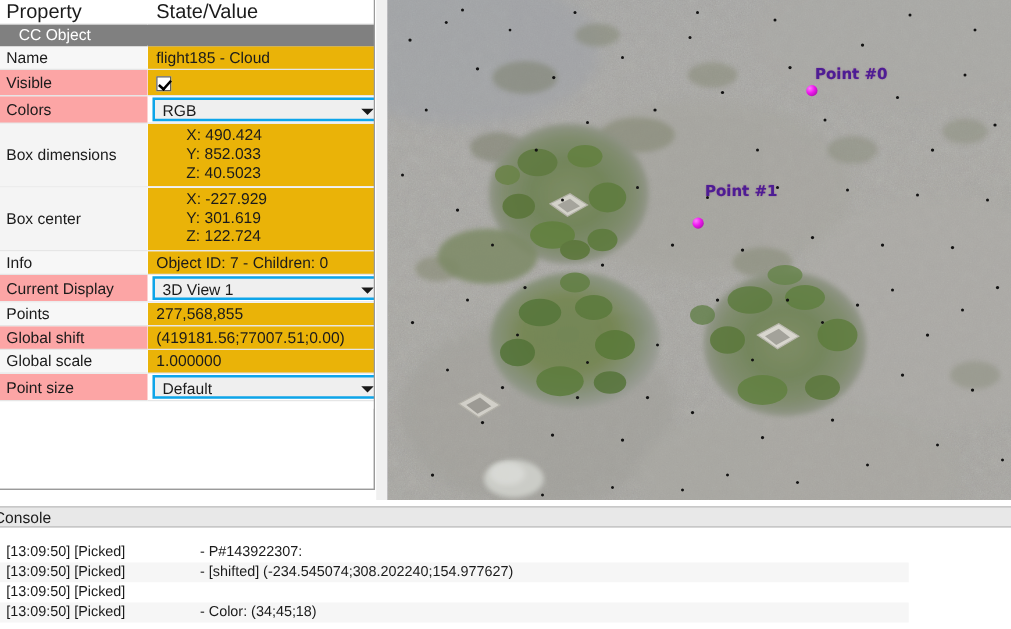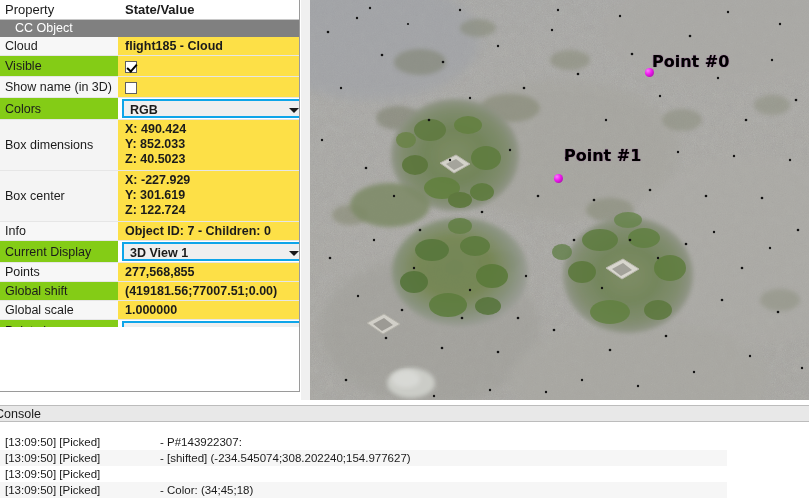--- a/index.html
+++ b/index.html
@@ -35,59 +35,59 @@
     color: #1b1b1b;
   }
   .prop-table td {
     padding: 0;
     vertical-align: middle;
     border-bottom: 1px solid #e6e6e6;
     overflow: hidden;
     white-space: nowrap;
   }
   .col-name { width: 113px; }
-  .col-val  { width: 187px; font-weight: bold; }
+  .col-val  { width: 187px; }
 
   tr.header-row td {
     background: #ffffff;
     border-bottom: 1px solid #c8c8c8;
     height: 19px;
     padding-left: 5px;
-    font-size: 13px;
+    font-size: 16px;
     color: #1b1b1b;
   }
   tr.header-row td.col-val { padding-left: 7px; }
 
   tr.section-row td {
     background: #808080;
     color: #ffffff;
     height: 16px;
     padding-left: 15px;
     border-bottom: 1px solid #808080;
     font-size: 12.5px;
   }
 
   tr.data-row td.col-name {
     padding-left: 5px;
     height: 18px;
     background: #f7f7f7;
   }
   tr.data-row td.col-val {
     padding-left: 7px;
-    background: #fde047;
-  }
-  tr.data-row.alt td.col-name { background: #84cc16; }
+    background: #eab308;
+  }
+  tr.data-row.alt td.col-name { background: #fca5a5; }
 
   td.col-name.tall { background: #f4f4f4 !important; }
 
   .multiline {
     line-height: 15px;
     padding: 2px 0 3px 0;
   }
-  .multiline div { white-space: nowrap; }
+  .multiline div { white-space: nowrap; margin-left: 24px; }
 
   
   .cb {
     display: inline-block;
     width: 12px;
     height: 12px;
     border: 1px solid #606060;
     background: #ffffff;
     position: relative;
     vertical-align: middle;
@@ -167,23 +167,23 @@
     width: 499px; height: 400px;
     overflow: hidden;
     background: #9a9a9f;
   }
   #view3d .terrain {
     position: absolute;
     left: 0; top: 0; width: 100%; height: 100%;
   }
   .lbl {
     position: absolute;
-    color: #000000;
+    color: #4c1d95;
     font-family: "DejaVu Sans", sans-serif;
-    font-size: 16px;
+    font-size: 12px;
     font-weight: bold;
     white-space: nowrap;
     text-shadow: 0 0 1px rgba(120,0,120,.7);
   }
   .marker {
     position: absolute;
     width: 9px; height: 9px;
     border-radius: 50%;
     background: radial-gradient(circle at 32% 30%, #ff7bff 0%, #ef18ef 42%, #8c0f8c 100%);
   }
@@ -238,30 +238,26 @@
     <table class="prop-table">
       <tbody id="props-body">
           <tr class="header-row">
             <td class="col-name">Property</td>
             <td class="col-val">State/Value</td>
           </tr>
           <tr class="section-row">
             <td colspan="2">CC Object</td>
           </tr>
           <tr class="data-row">
-            <td class="col-name">Cloud</td>
+            <td class="col-name">Name</td>
             <td class="col-val">flight185 - Cloud</td>
           </tr>
           <tr class="data-row alt">
             <td class="col-name">Visible</td>
             <td class="col-val cb-cell"><span class="cb checked"></span></td>
-          </tr>
-          <tr class="data-row">
-            <td class="col-name">Show name (in 3D)</td>
-            <td class="col-val cb-cell"><span class="cb"></span></td>
           </tr>
           <tr class="data-row alt">
             <td class="col-name">Colors</td>
             <td class="col-val combo-cell">
               <span class="combo"><span>RGB</span><span class="arrow"></span></span>
             </td>
           </tr>
           <tr class="data-row">
             <td class="col-name tall">Box dimensions</td>
             <td class="col-val">

